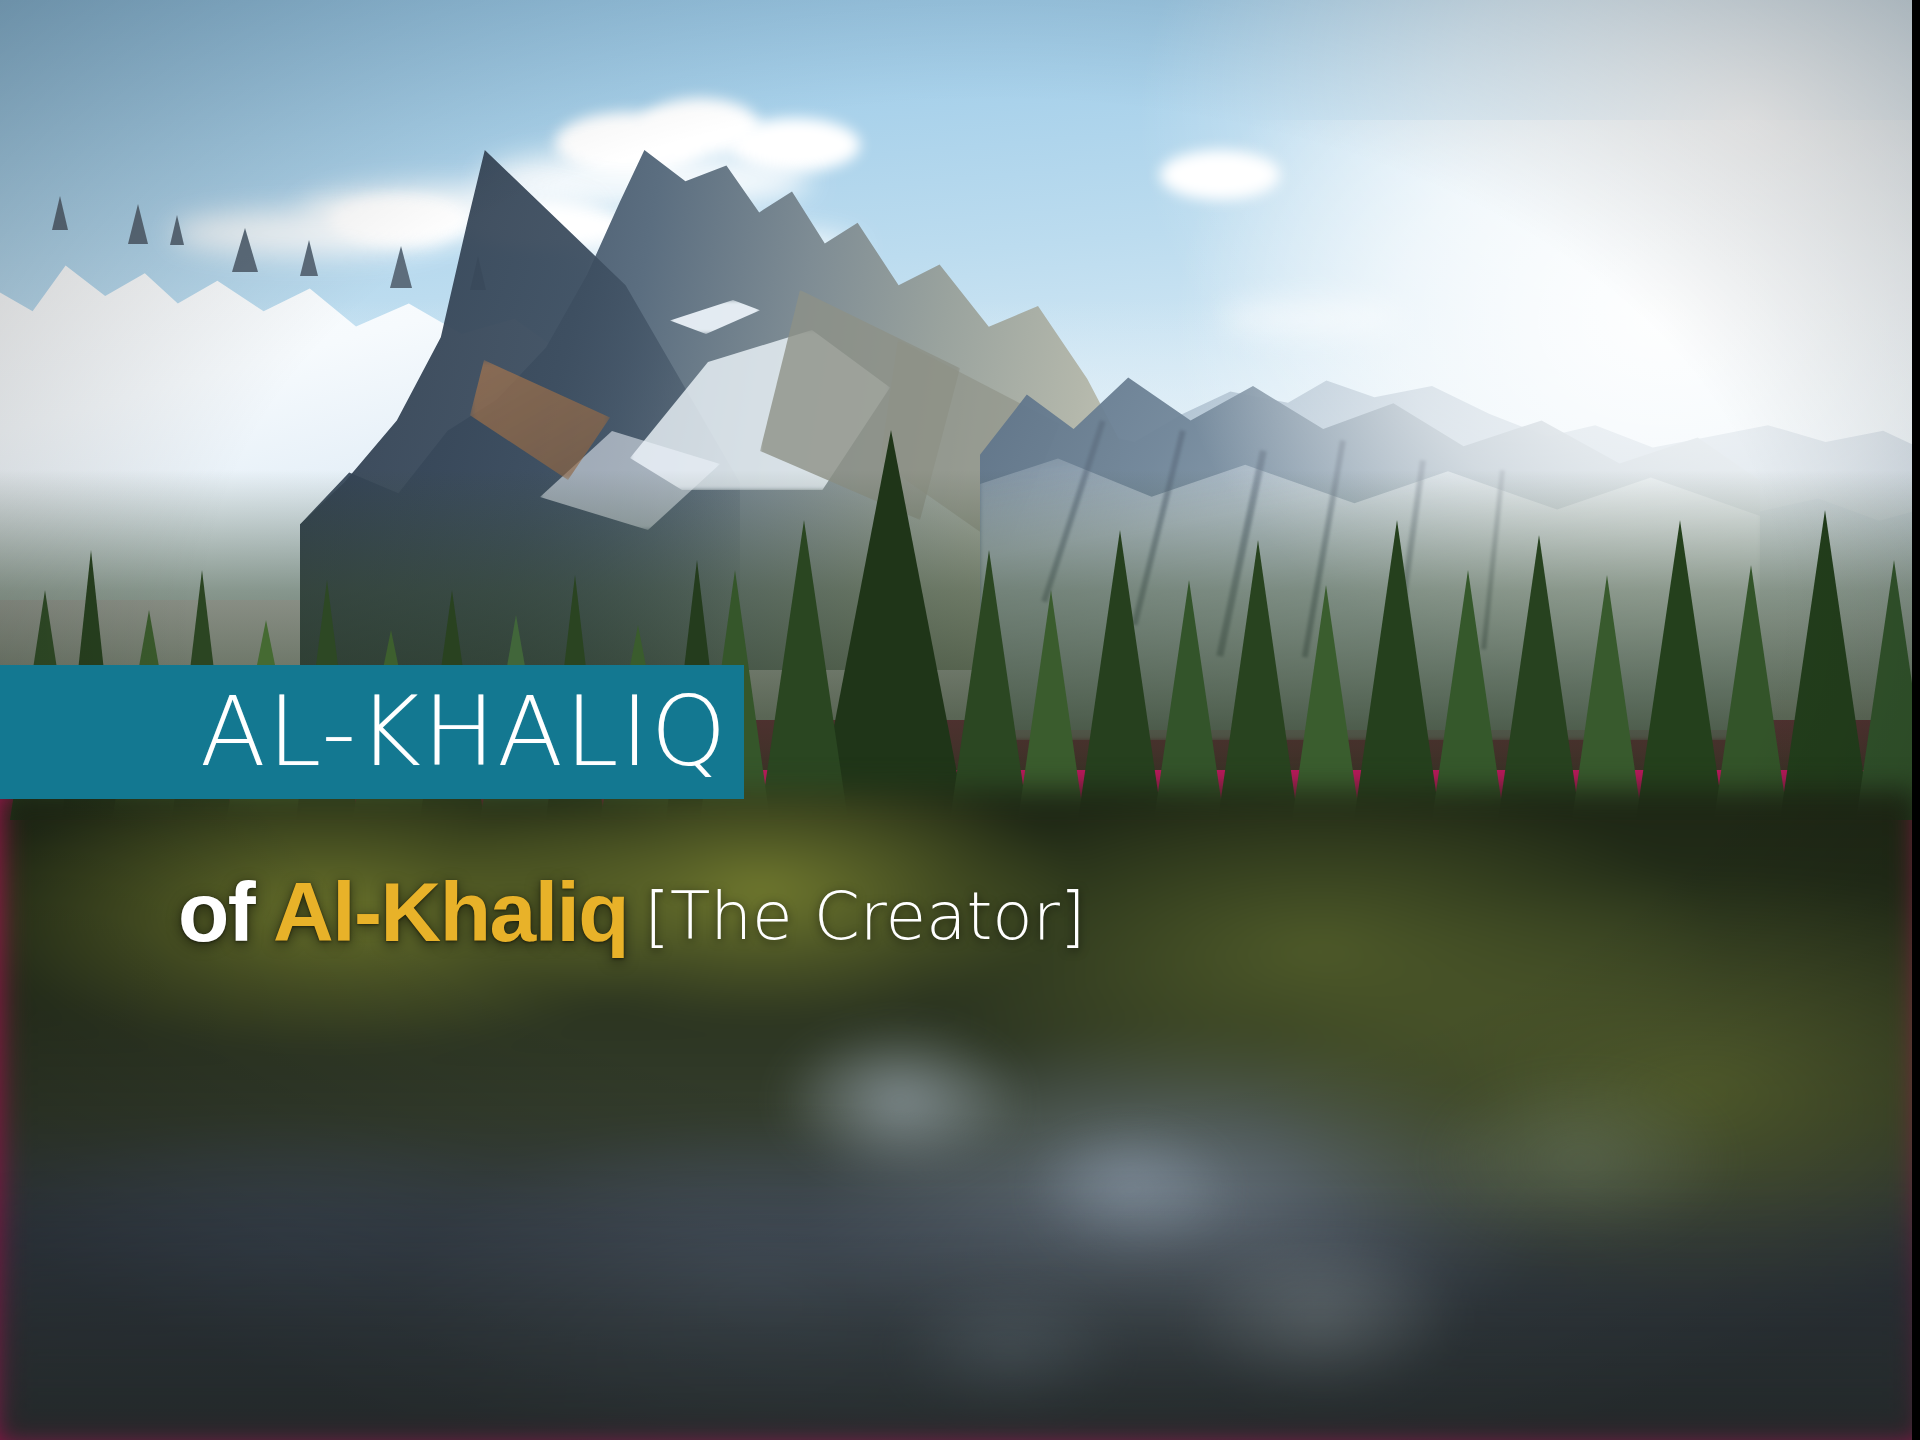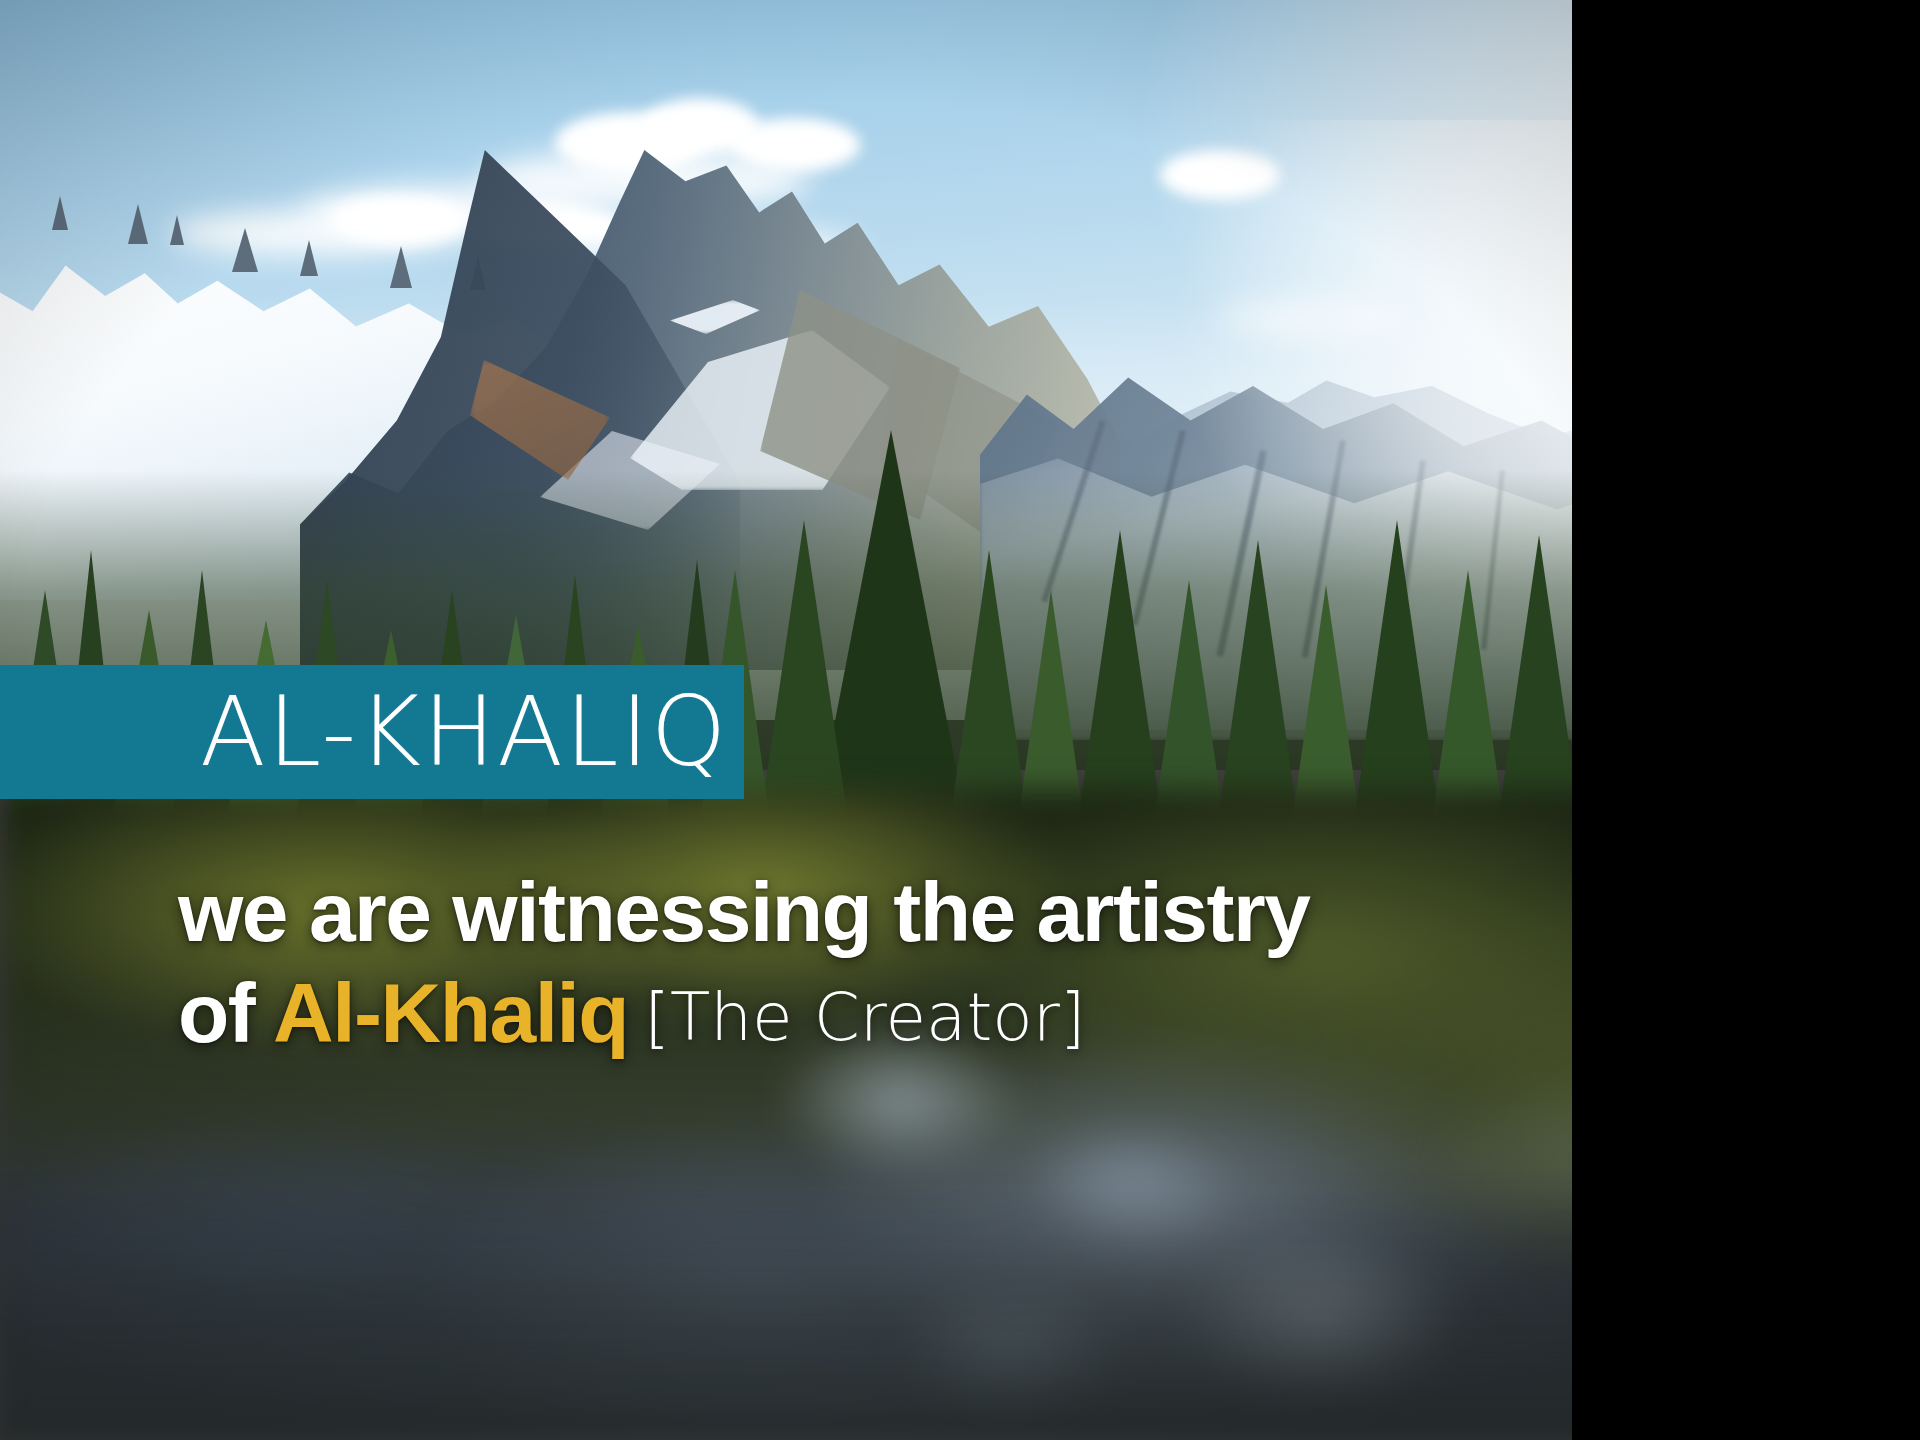--- a/index.html
+++ b/index.html
@@ -1,19 +1,19 @@
 <!DOCTYPE html>
 <html><head>
 <meta charset="utf-8">
 <style>
   html,body{margin:0;padding:0;background:#000;}
   .stage{
-    position:relative;width:1572px;height:1440px;overflow:hidden;
+    position:relative;width:1912px;height:1440px;overflow:hidden;
     font-family:"Liberation Sans",sans-serif;
-    background:#404040;
+    background:#be185d;
   }
 
   
   .photo{position:absolute;inset:0;overflow:hidden;}
 
   
   .sky{
     position:absolute;left:0;top:0;width:1920px;height:560px;
     background:
       radial-gradient(ellipse 900px 620px at 1750px 120px, rgba(255,255,255,.95) 0%, rgba(255,255,255,.55) 34%, rgba(255,255,255,0) 68%),
@@ -322,17 +322,16 @@
     <div class="fg-rocks"></div>
     <div class="fg-dark"></div>
     <div class="vign"></div>
   </div>
 
   <div class="banner" id="banner" style="background: rgb(19, 120, 145);">
     <div class="banner-text" style="color: rgb(255, 255, 255);">AL-KHALIQ</div>
   </div>
 
   <div class="quote" style="color: rgb(255, 255, 255);">
-    <span class="ln">we are witnessing the artistry</span>
     <span class="ln"><span>of </span><span class="gold" style="color: rgb(232, 178, 41);">Al-Khaliq</span><span class="bracket">[The Creator]</span></span>
   </div>
 
 </div>
 
 </body></html>

